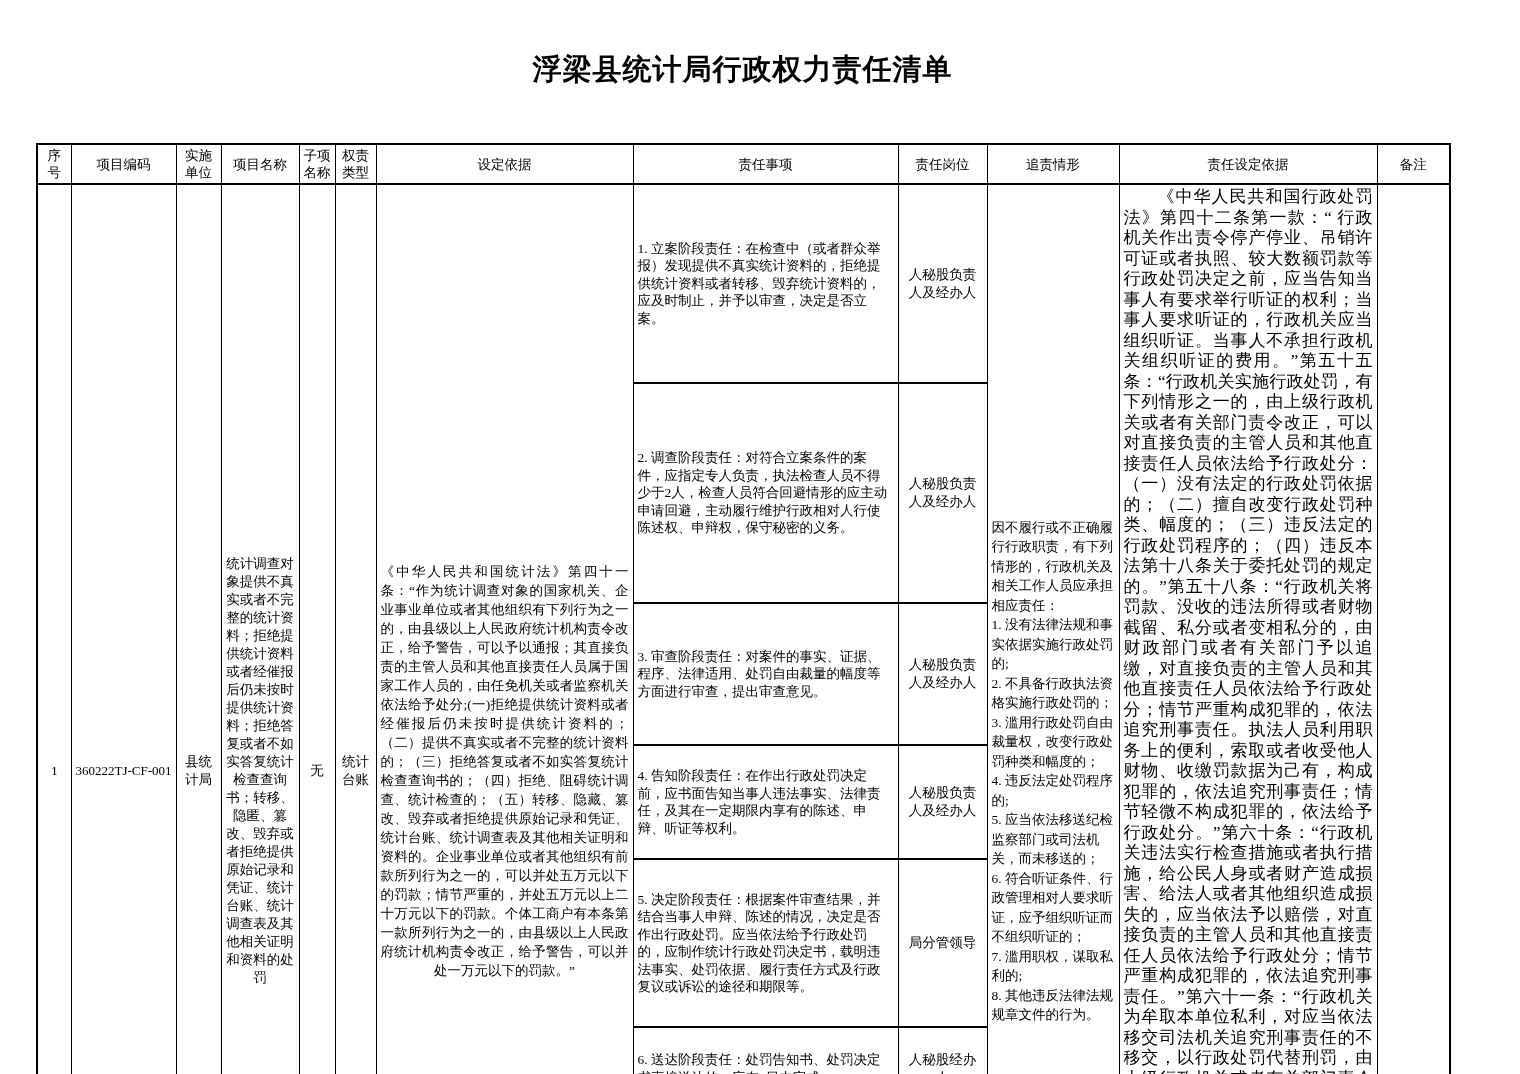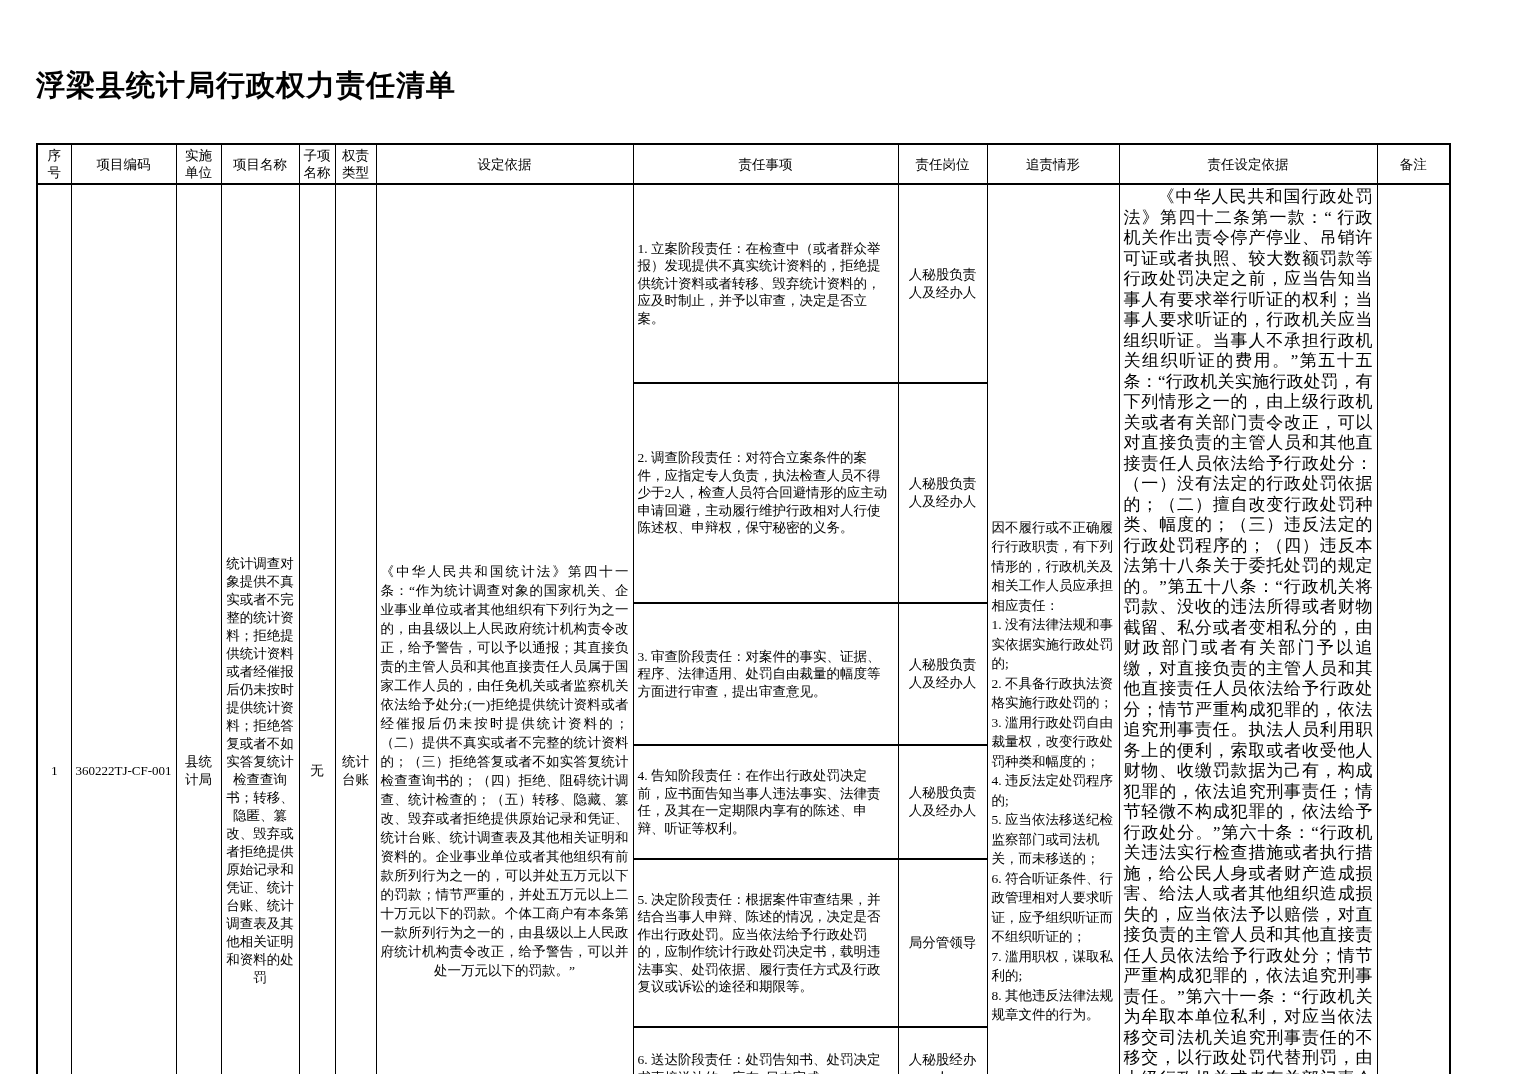--- a/index.html
+++ b/index.html
@@ -8,22 +8,23 @@
     width:1520px;
     height:1074px;
     background:#ffffff;
     font-family:"Liberation Serif","DejaVu Serif",serif;
     color:#000000;
     overflow:hidden;
   }
   .doc-title{
     position:absolute;
     left:36px;
-    top:66px;
+    top:50px;
     width:1413px;
+    text-align:center;
     font-size:29px;
     font-weight:bold;
     letter-spacing:1px;
     font-family:Liberation Serif, serif;
   }
   table.power-list{
     position:absolute;
     left:36px;
     top:143px;
     width:1413px;

